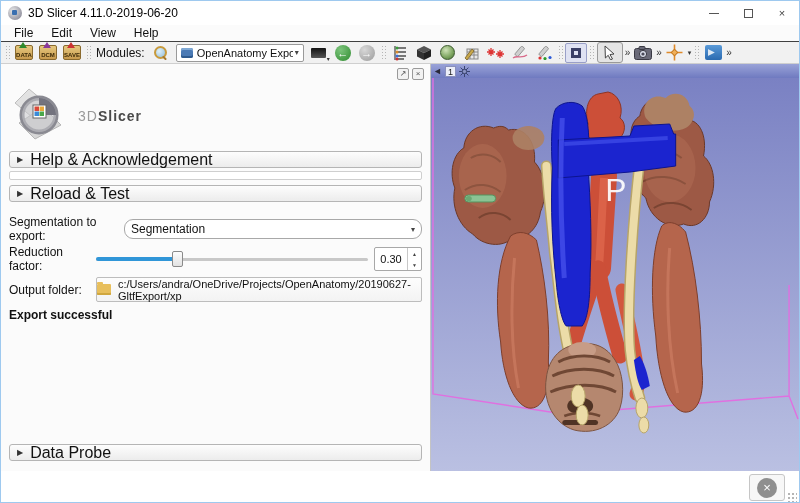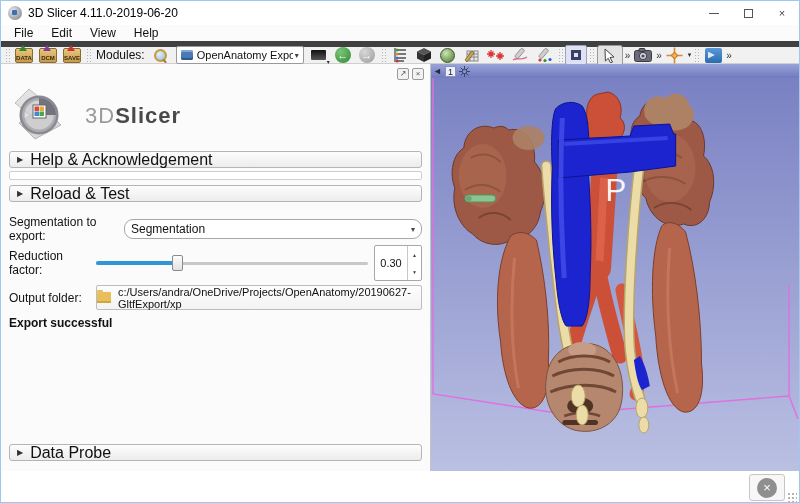--- a/index.html
+++ b/index.html
@@ -14,21 +14,21 @@
   .win-controls { margin-left:auto; display:flex; height:100%; }
   .win-btn { width:34px; height:100%; display:flex; align-items:center; justify-content:center; color:#444; font-size:11px; }
   .min-glyph { width:10px; height:1px; background:#555; }
   .max-glyph { width:9px; height:9px; border:1px solid #555; }
 
   
   .menubar { height:16px; display:flex; align-items:center; padding-left:4px; background:#fbfbfb; }
   .menu-item { padding:0 9px; font-size:12px; color:#111; }
 
   
-  .toolbar { height:23px; display:flex; align-items:center; background:#f1f1f1; border-top:6px solid #404040; border-bottom:1px solid #cfcfcf; padding:0 2px; }
+  .toolbar { height:23px; display:flex; align-items:center; background:#f1f1f1; border-top:1px solid #404040; border-bottom:1px solid #cfcfcf; padding:0 2px; }
   .tb-handle { width:5px; height:15px; margin:0 2px; background-image:radial-gradient(circle, #b5b5b5 35%, transparent 40%); background-size:3px 3px; }
   .tb-btn { height:21px; min-width:22px; display:flex; align-items:center; justify-content:center; margin:0 1px; position:relative; }
   .pkg { width:18px; height:15px; background:linear-gradient(#e6c87e,#c79a4e); border:1px solid #8a6a2e; border-radius:2px; position:relative; display:flex; align-items:flex-end; justify-content:center; }
   .pkg span { font-size:6px; font-weight:bold; color:#3c2a08; line-height:7px; letter-spacing:0; }
   .pkg-arrow { position:absolute; top:-4px; left:3px; width:0; height:0; border-left:4px solid transparent; border-right:4px solid transparent; }
   .arrow-green { border-bottom:6px solid #2e8b2e; }
   .arrow-purple{ border-bottom:6px solid #8b3a9b; }
   .arrow-red   { border-bottom:6px solid #c33; }
   .mag { width:13px; height:13px; position:relative; }
   .mag::before { content:""; position:absolute; left:0; top:0; width:9px; height:9px; border:2px solid #c89a3c; border-radius:50%; background:radial-gradient(circle at 35% 35%, #dff0fa, #8fbcd8); }
@@ -52,39 +52,39 @@
   .chev { font-size:10px; color:#333; margin:0 1px; }
   .ext-icon { width:17px; height:15px; background:linear-gradient(#5a9ad8,#2a6ab0); border-radius:2px; position:relative; }
   .ext-icon::after { content:""; position:absolute; left:3px; top:4px; width:7px; height:7px; background:#dce8f4; clip-path:polygon(0 0, 100% 50%, 0 100%); }
 
   
   .main { display:flex; height:407px; }
   .module-panel { width:430px; background:#fbfbfb; border-right:1px solid #c4c4c4; padding:4px 8px 0 8px; position:relative; }
   .panel-icons { position:absolute; top:4px; right:6px; display:flex; gap:3px; }
   .mini-btn { width:12px; height:12px; border:1px solid #9a9a9a; border-radius:2px; background:#f2f2f2; font-size:8px; line-height:10px; text-align:center; color:#555; }
   .logo-row { margin-top:18px; height:60px; display:flex; align-items:center; }
-  .logo-text { font-size:22px; letter-spacing:1px; margin-left:14px; }
+  .logo-text { font-size:14px; letter-spacing:1px; margin-left:7px; }
   .logo-3d { color:#9a9a9a; }
   .logo-slicer { color:#4a4a4a; font-weight:bold; }
   .collapsible { height:17px; margin-top:5px; border:1px solid #b5b5b5; border-radius:3px; background:linear-gradient(#fdfdfd,#ececec); display:flex; align-items:center; padding:0 7px; }
   .collapsible .tri { font-size:8px; color:#333; margin-right:7px; }
   .collapsible .sec-label { font-size:16px; color:#111; }
   .empty-frame { height:9px; margin-top:3px; border:1px solid #cfcfcf; border-radius:2px; background:#fff; }
   .frm { margin-top:13px; }
   .frm-row { display:flex; align-items:center; margin-top:2px; }
   .frm-label { font-size:12px; color:#111; flex:0 0 auto; }
   .w115 { width:115px; } .w87 { width:87px; }
   .combo { flex:1; height:20px; border:1px solid #a8a8a8; border-radius:9px; background:#fff; display:flex; align-items:center; padding:0 6px; }
   .combo .cmb-text { flex:1; font-size:12px; }
   .combo .cmb-arrow { font-size:8px; color:#444; }
   .slider { flex:1; height:20px; position:relative; margin-right:6px; }
   .slider .groove { position:absolute; left:0; right:0; top:9px; height:3px; background:#c8c8c8; border-radius:2px; }
   .slider .fill { position:absolute; left:0; width:29%; top:8px; height:4px; background:#3096d8; border-radius:2px; }
   .slider .handle { position:absolute; left:28%; top:2px; width:11px; height:16px; background:linear-gradient(#fdfdfd,#e2e2e2); border:1px solid #8a8a8a; border-radius:2px; }
-  .spinbox { width:48px; height:36px; border:1px solid #a8a8a8; border-radius:2px; background:#fff; display:flex; }
+  .spinbox { width:48px; height:24px; border:1px solid #a8a8a8; border-radius:2px; background:#fff; display:flex; }
   .spin-val { flex:1; font-size:11px; display:flex; align-items:center; justify-content:center; }
   .spin-arrows { width:14px; border-left:1px solid #c8c8c8; display:flex; flex-direction:column; }
   .spin-arrows div { flex:1; font-size:5px; color:#444; display:flex; align-items:center; justify-content:center; }
   .row3 { margin-top:4px; }
   .folder-btn { flex:1; height:25px; border:1px solid #bdbdbd; border-radius:2px; background:linear-gradient(#fdfdfd,#f3f3f3); display:flex; align-items:center; justify-content:center; gap:7px; }
   .folder-ico { width:14px; height:11px; background:#e8bf5c; border-radius:1px; position:relative; flex:0 0 auto; box-shadow:inset 0 -2px 0 #d0a73e; }
   .folder-ico::before { content:""; position:absolute; top:-2px; left:0; width:6px; height:2px; background:#e8bf5c; border-radius:1px 1px 0 0; }
   .path-text { font-size:11px; color:#111; }
   .status-msg { margin-top:6px; font-weight:bold; font-size:12px; }
   .export-btn { margin-top:3px; height:19px; width:100%; border:1px solid #ababab; border-radius:2px; background:linear-gradient(#fdfdfd,#ebebeb); display:flex; align-items:center; justify-content:center; font-size:12px; }

